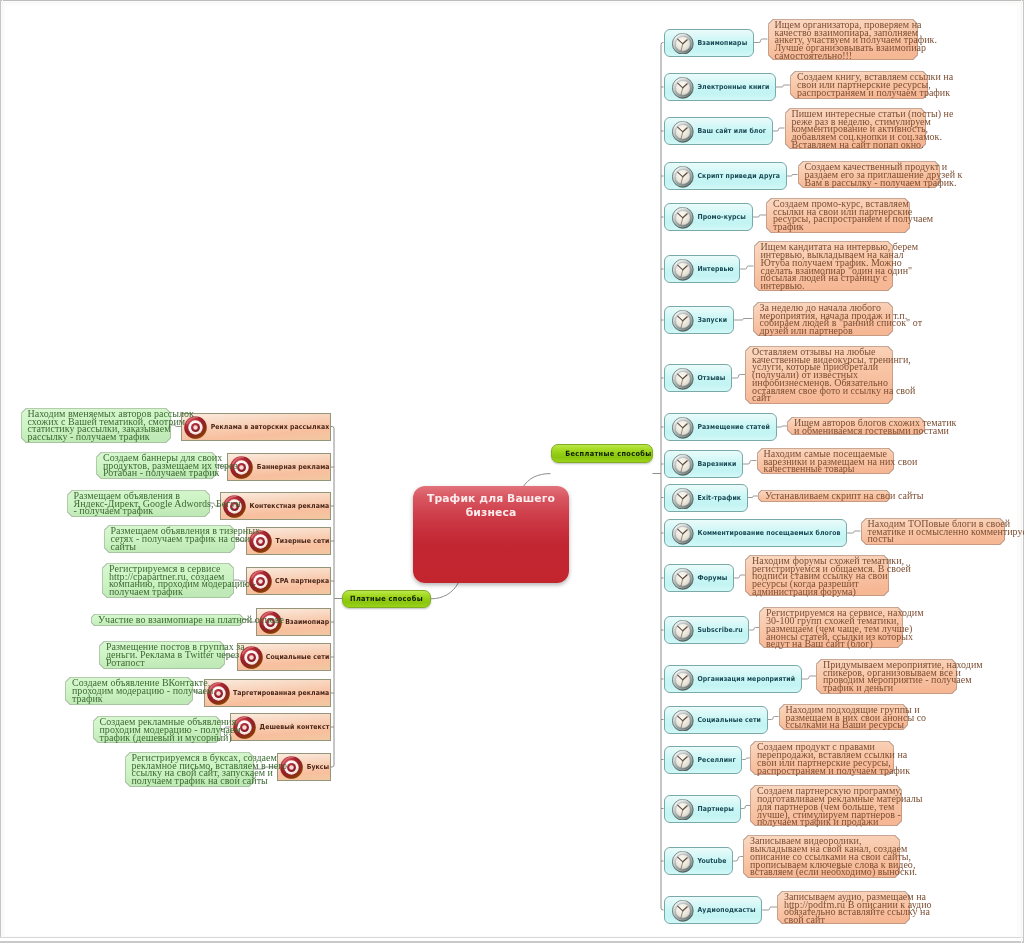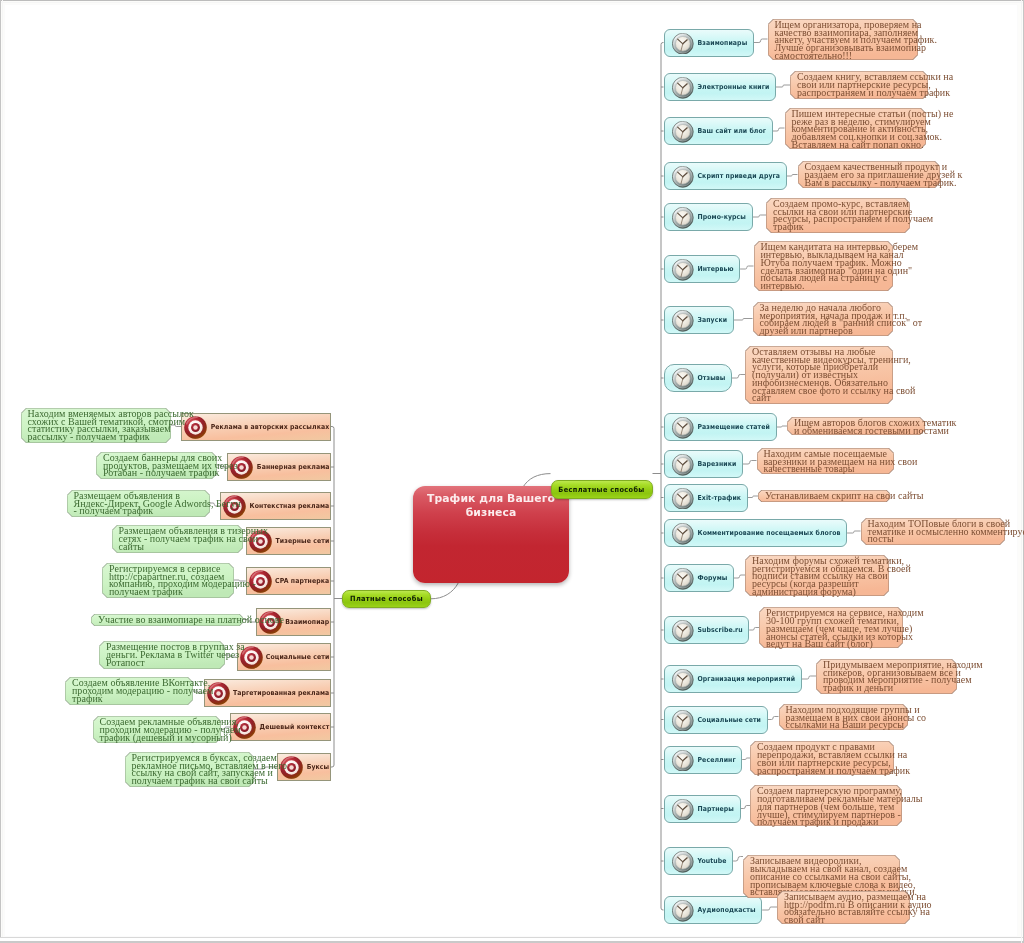--- a/index.html
+++ b/index.html
@@ -137,21 +137,21 @@
 </svg>
 <div class="center-node" style="left:413px;top:486px;width:156px;height:97px;">
   <div class="ctitle">
         <div class="cl">Трафик для Вашего</div>
         <div class="cl">бизнеса</div>
       </div>
 </div>
 <div class="branch-node" style="left:342px;top:589.5px;width:89px;height:18.5px;">
   <span class="lbl">Платные способы</span>
 </div>
-<div class="branch-node" style="left:550.5px;top:480px;width:102px;height:18.5px;">
+<div class="branch-node" style="left:550.5px;top:444px;width:102px;height:18.5px;justify-content:flex-end;">
   <span class="lbl">Бесплатные способы</span>
 </div>
 <div class="topic-l" style="left:181.4px;top:412.5px;width:149.6px;height:28px;">
 <svg class="ic" width="23" height="23" viewBox="0 0 46 46" style="left:2.0px;top:2.3px;">
 <defs>
           <radialGradient id="tg100" cx="34%" cy="26%" r="80%">
 <stop offset="0%" stop-color="#d4525a"></stop>
             <stop offset="32%" stop-color="#b62b36"></stop>
             <stop offset="62%" stop-color="#93202a"></stop>
             <stop offset="85%" stop-color="#8c3010"></stop>
@@ -653,21 +653,21 @@
 <circle cx="23" cy="23" r="15.6" fill="none" stroke="#a9aeae" stroke-width="1.2"></circle>
 <circle cx="23" cy="23" r="19.6" fill="none" stroke="#ffffff" stroke-opacity="0.30" stroke-width="1.6"></circle>
 <path d="M 23 23 L 12.0 13.2" stroke="#5e4e3f" stroke-width="2.4" stroke-linecap="round" fill="none"></path>
 <path d="M 23 23 L 32.4 14.6" stroke="#5e4e3f" stroke-width="2.8" stroke-linecap="round" fill="none"></path>
 <path d="M 23 23 L 19.2 37.6" stroke="#7e6d5c" stroke-width="1.7" stroke-linecap="round" fill="none"></path>
 <path d="M 6.5 13 A 20.4 20.4 0 0 1 30 2.4" fill="none" stroke="#ffffff" stroke-opacity="0.45" stroke-width="2.4" stroke-linecap="round"></path>
 <path d="M 40.5 33 A 20.4 20.4 0 0 1 16 44.2" fill="none" stroke="#2c3a38" stroke-opacity="0.20" stroke-width="2.2" stroke-linecap="round"></path>
 </svg>
 <span class="lbl">Запуски</span>
 </div>
-<div class="topic-r" style="left:663.5px;top:364.0px;width:68.5px;height:28px;border-radius:10px;">
+<div class="topic-r" style="left:663.5px;top:364.0px;width:68.5px;height:28px;">
 <svg class="ic" width="21.6" height="21.6" viewBox="0 0 46 46" style="left:7.9px;top:3.1px;">
 <defs>
           <linearGradient id="cb207" x1="0.12" y1="0.02" x2="0.8" y2="1">
 <stop offset="0%" stop-color="#f4f6f6"></stop>
             <stop offset="22%" stop-color="#d4dadb"></stop>
             <stop offset="48%" stop-color="#a7b1b1"></stop>
             <stop offset="76%" stop-color="#7d8a89"></stop>
             <stop offset="100%" stop-color="#4d5a58"></stop>
           </linearGradient>
 <radialGradient id="cf207" cx="42%" cy="34%" r="72%">
@@ -1082,21 +1082,21 @@
           </linearGradient>
         </defs>
         <polygon points="0,5.5 5.5,0 137.5,0 143,5.5 143,21.5 137.5,27 5.5,27 0,21.5" fill="url(#ng3)" stroke="#8fa389" stroke-width="1"></polygon>
       </svg>
 <div class="inner">
         <div class="nl">Размещаем объявления в</div>
         <div class="nl">Яндекс-Директ, Google Adwords, Бегун</div>
         <div class="nl">- получаем трафик</div>
       </div>
 </div>
-<div class="note note-green" style="left:103.5px;top:525.0px;width:131px;height:28px;margin-left:8px;">
+<div class="note note-green" style="left:103.5px;top:525.0px;width:131px;height:28px;">
 <svg width="131" height="28">
         <defs>
           <linearGradient id="ng4" x1="0" y1="0" x2="0.25" y2="1">
             <stop offset="0%" stop-color="#d9f7d2"></stop>
             <stop offset="55%" stop-color="#cdf3c4"></stop>
             <stop offset="100%" stop-color="#bfe9b6"></stop>
           </linearGradient>
         </defs>
         <polygon points="0,5.5 5.5,0 125.5,0 131,5.5 131,22.5 125.5,28 5.5,28 0,22.5" fill="url(#ng4)" stroke="#8fa389" stroke-width="1"></polygon>
       </svg>
@@ -1525,21 +1525,21 @@
         <polygon points="0,5.5 5.5,0 146.5,0 152,5.5 152,35.5 146.5,41 5.5,41 0,35.5" fill="url(#ng28)" stroke="#9a7d6c" stroke-width="1"></polygon>
       </svg>
 <div class="inner">
         <div class="nl">Создаем партнерскую программу,</div>
         <div class="nl">подготавливаем рекламные материалы</div>
         <div class="nl">для партнеров (чем больше, тем</div>
         <div class="nl">лучше), стимулируем партнеров -</div>
         <div class="nl">получаем трафик и продажи</div>
       </div>
 </div>
-<div class="note note-orange" style="left:743.0px;top:835.0px;width:157px;height:43px;margin-top:20px;">
+<div class="note note-orange" style="left:743.0px;top:835.0px;width:157px;height:43px;">
 <svg width="157" height="43">
         <defs>
           <linearGradient id="ng29" x1="0" y1="0" x2="0.25" y2="1">
             <stop offset="0%" stop-color="#fad9c4"></stop>
             <stop offset="55%" stop-color="#f8c6a7"></stop>
             <stop offset="100%" stop-color="#f6b795"></stop>
           </linearGradient>
         </defs>
         <polygon points="0,5.5 5.5,0 151.5,0 157,5.5 157,37.5 151.5,43 5.5,43 0,37.5" fill="url(#ng29)" stroke="#9a7d6c" stroke-width="1"></polygon>
       </svg>

